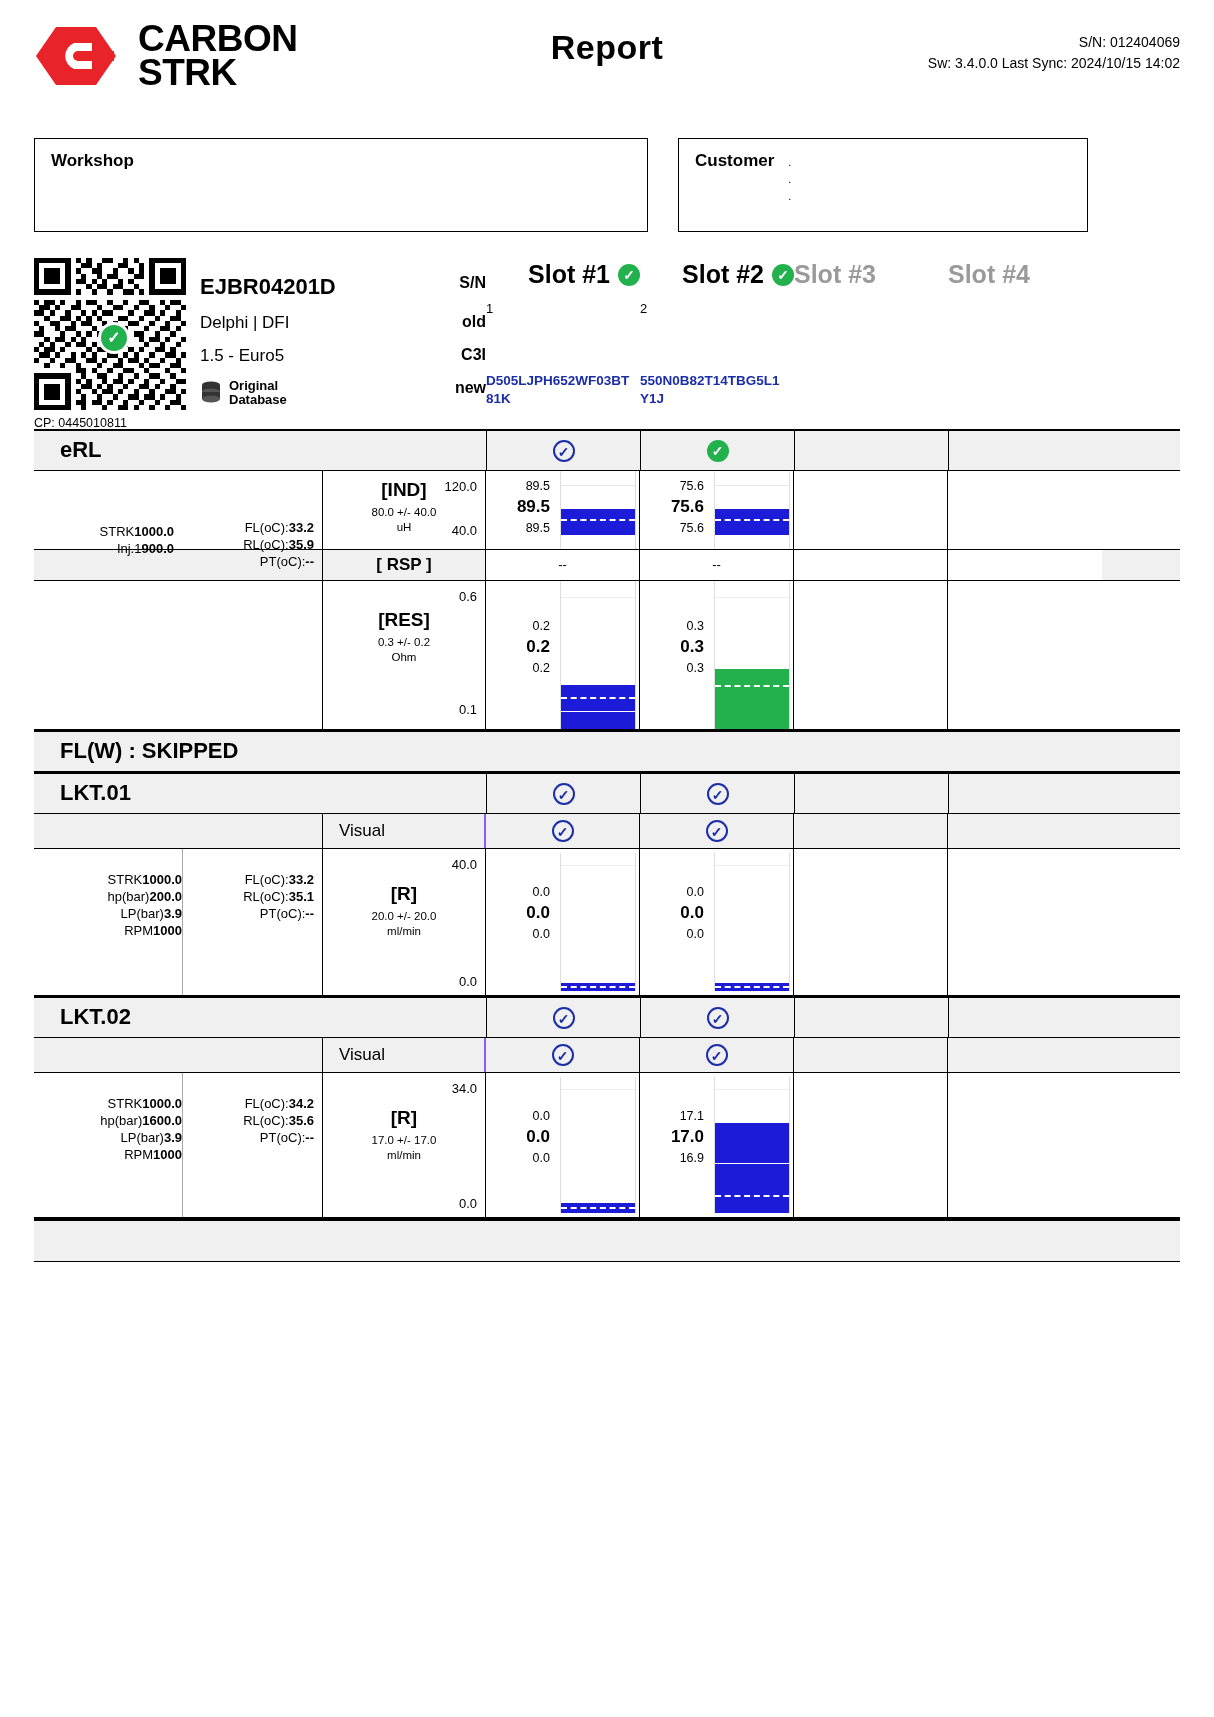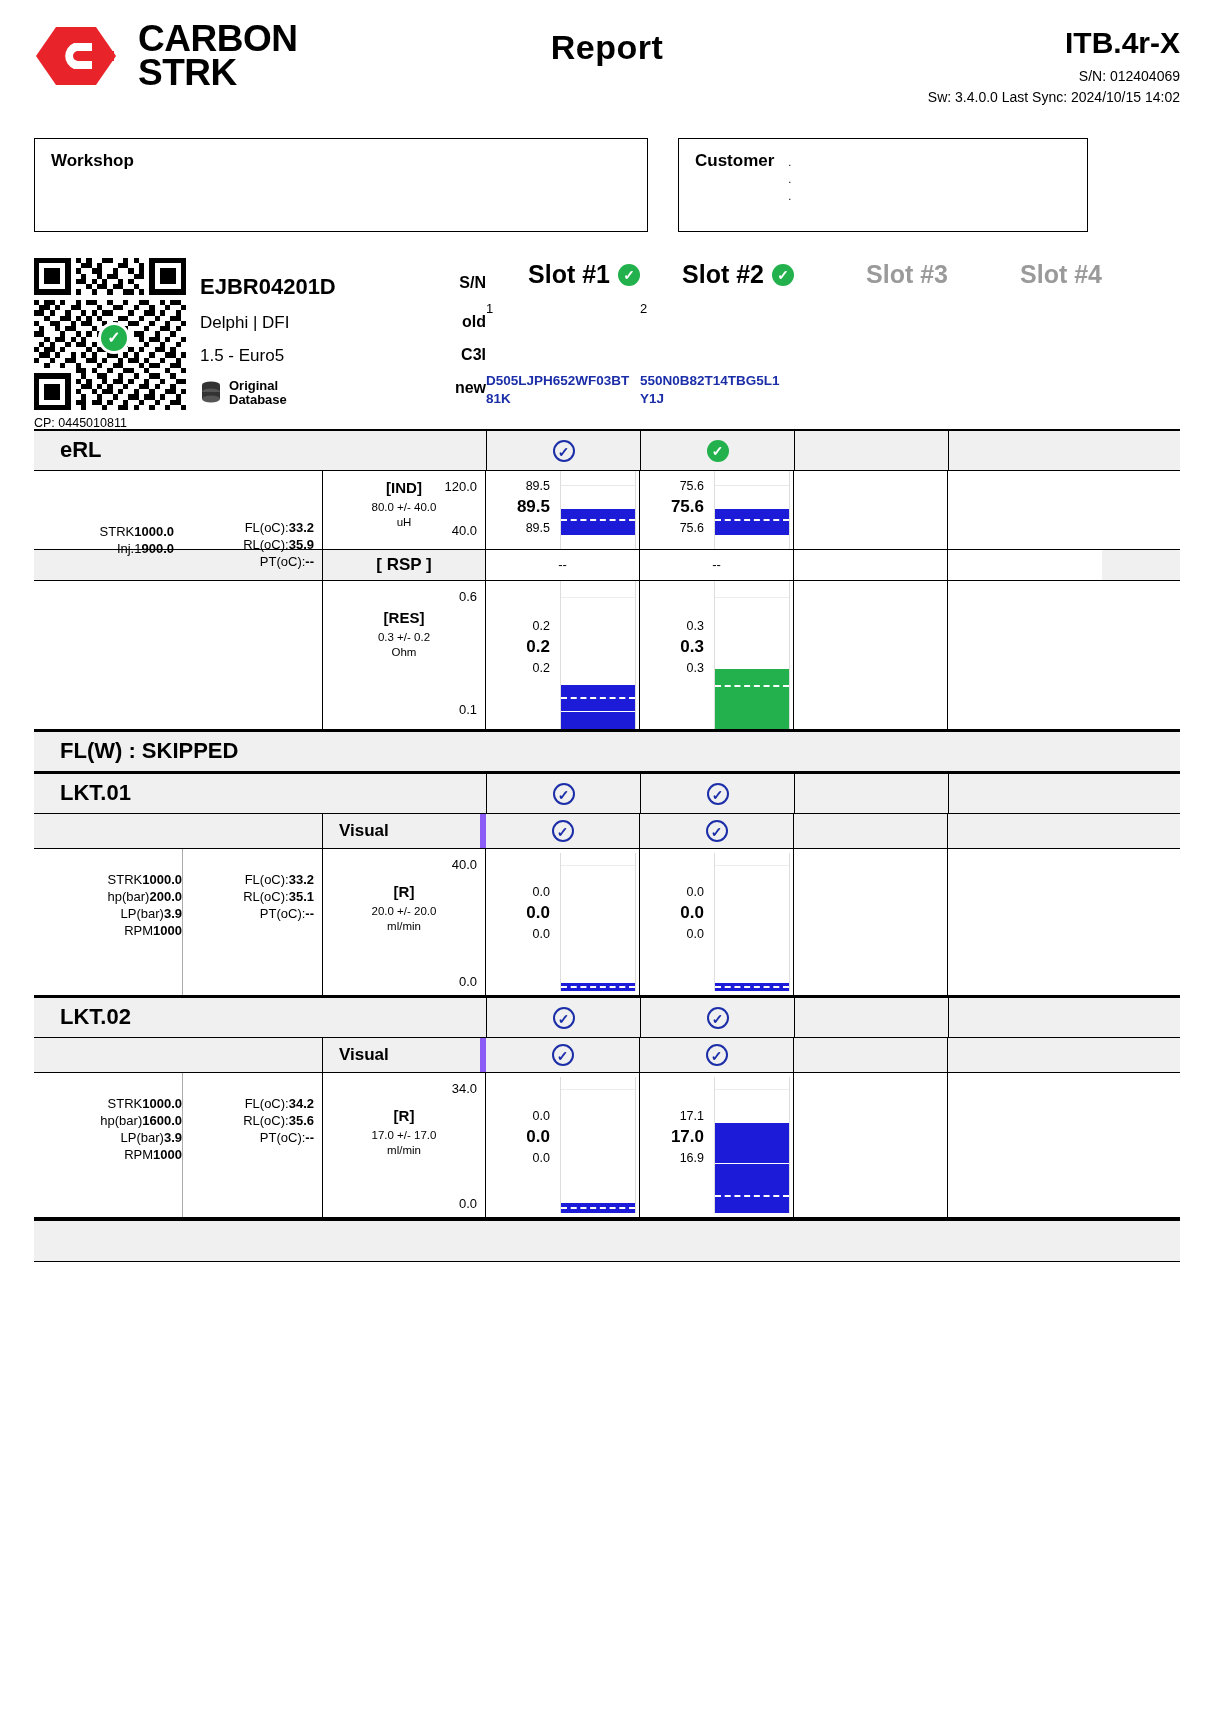--- a/index.html
+++ b/index.html
@@ -180,21 +180,21 @@
     padding-top: 10px;
   }
   .slot-title {
     display: flex;
     align-items: center;
     gap: 8px;
     font-size: 25px;
     font-weight: bold;
     justify-content: flex-end;
   }
-  .slot-title.inactive { color: #9a9a9a; justify-content: flex-end; }
+  .slot-title.inactive { color: #9a9a9a; justify-content: flex-start; }
   .slot-num {
     font-size: 13px;
     margin-top: 12px;
   }
   .slot-code {
     font-size: 13.5px;
     font-weight: bold;
     color: #1b2ea8;
     margin-top: 56px;
     line-height: 1.3;
@@ -251,25 +251,25 @@
     background: #f0f0f0;
     border-bottom: 1px solid #000;
     height: 34px;
     display: flex;
     align-items: center;
   }
   .subband .sb-spacer { width: 288px; height: 34px; }
   .subband .sb-label {
     width: 164px;
     font-size: 17px;
-    font-weight: bold;
+    font-weight: normal;
     padding-left: 16px;
     box-sizing: border-box;
     border-left: 1px solid #000;
-    border-right: 6px solid #8b5cf6;
+    border-right: 2px solid #8b5cf6;
     height: 34px;
     line-height: 34px;
   }
   .subband .sb-cell {
     width: 154px;
     text-align: center;
     border-right: 1px solid #000;
     height: 34px;
     line-height: 34px;
     box-sizing: border-box;
@@ -306,21 +306,21 @@
     border-left: 1px solid #000;
     border-right: 1px solid #000;
   }
   .meas-box {
     box-sizing: border-box;
     padding: 8px 10px 6px 10px;
     position: relative;
     text-align: center;
   }
   .meas-name {
-    font-size: 15px;
+    font-size: 19px;
     font-weight: bold;
   }
   .meas-tol {
     font-size: 11.5px;
     margin-top: 4px;
     line-height: 1.3;
   }
   .meas-axis-top, .meas-axis-bot {
     position: absolute;
     right: 8px;
@@ -408,21 +408,20 @@
       </div>
       <div class="logo-text">
         <div>CARBON</div>
         <div>STRK</div>
       </div>
     </div>
     <div class="title-block">
       <div class="report-title">Report</div>
     </div>
     <div class="device-block">
-      <div class="device-name">ITB.4r-X</div>
       <div class="device-sn">S/N: 012404069</div>
       <div class="device-sw">Sw: 3.4.0.0 Last Sync: 2024/10/15 14:02</div>
     </div>
   </div>
 
   <div class="info-row">
     <div class="info-box workshop">
       <div class="info-label">Workshop</div>
     </div>
     <div class="info-box customer">

